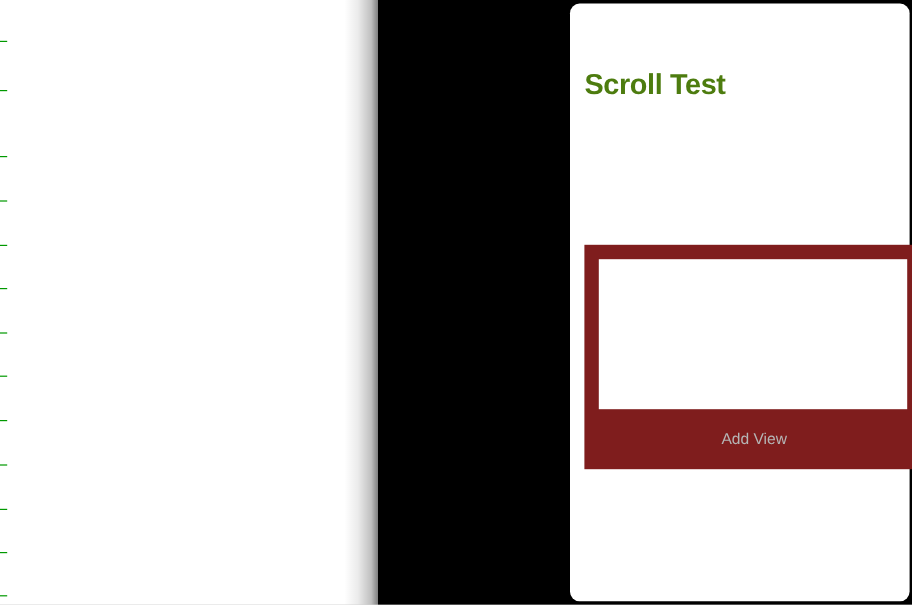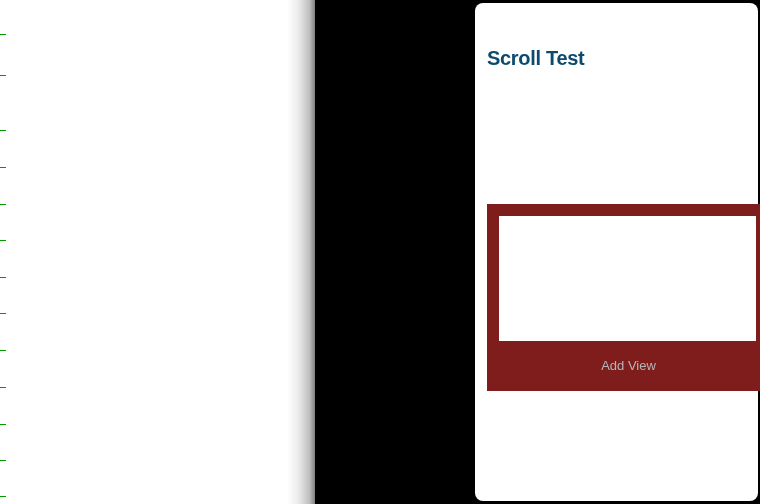--- a/index.html
+++ b/index.html
@@ -58,24 +58,24 @@
       left: 475px;
       top: 3px;
       width: 283px;
       height: 498px;
       background: #fff;
       border-radius: 8px;
     }
     .card-title {
       position: absolute;
       left: 12px;
-      top: 44px;
-      font-size: 20px;
+      top: 54px;
+      font-size: 24px;
       font-weight: 700;
-      color: #0c4a6e;
+      color: #4d7c0f;
       letter-spacing: -0.3px;
     }
     .yellow-section {
       position: absolute;
       left: 0;
       top: 201px;
       width: 283px;
       height: 187px;
       background: #7f1d1d;
       margin-left: 12px;

